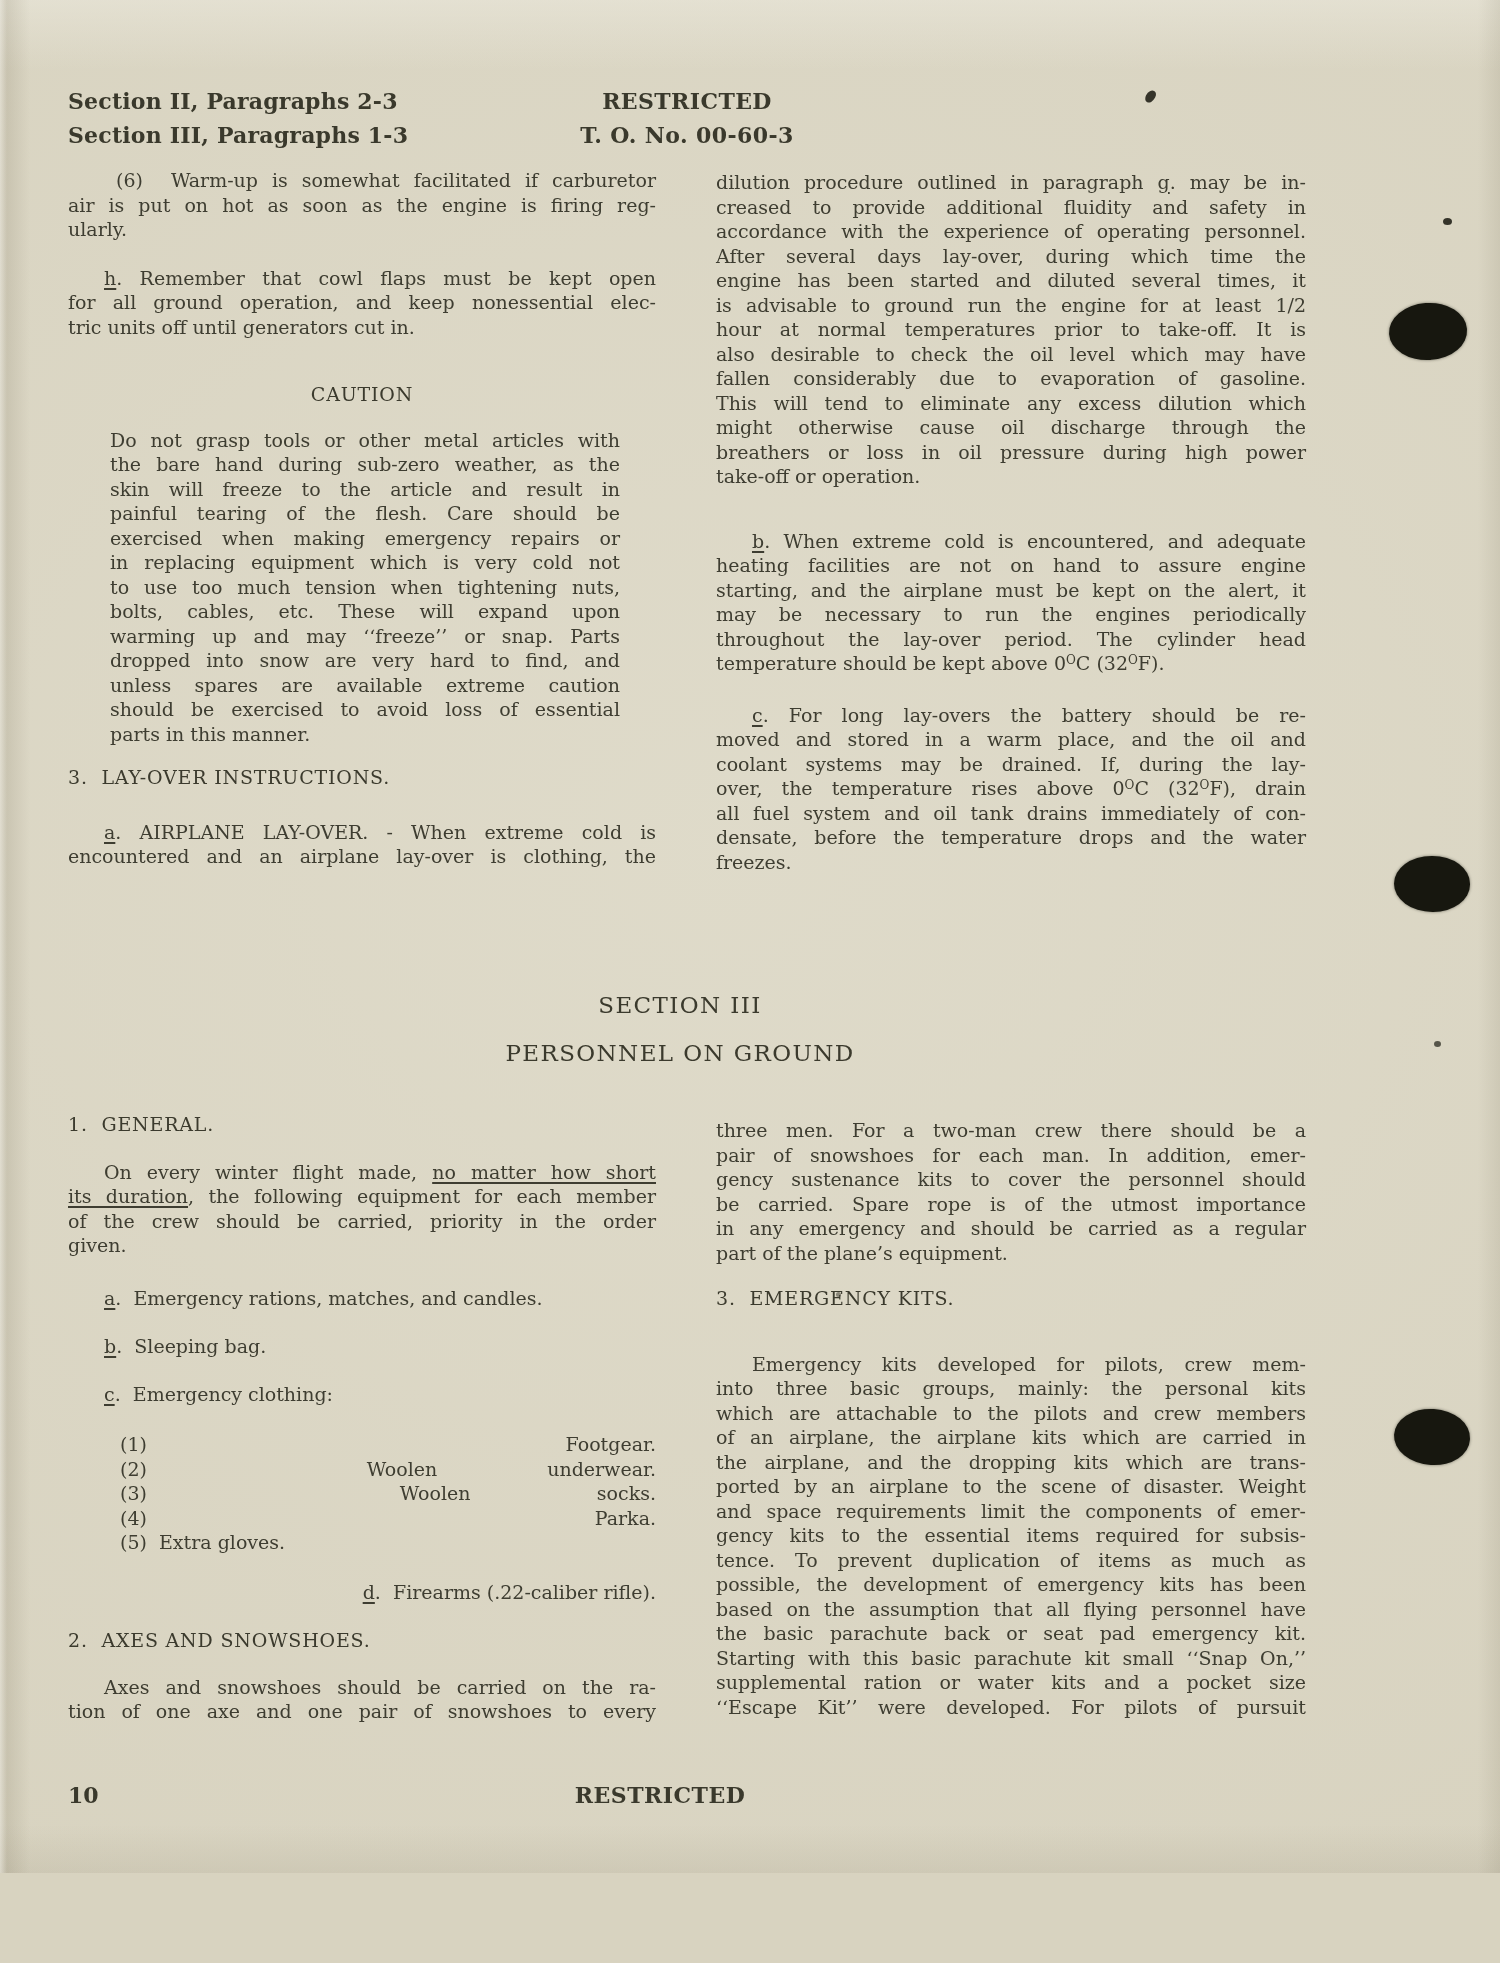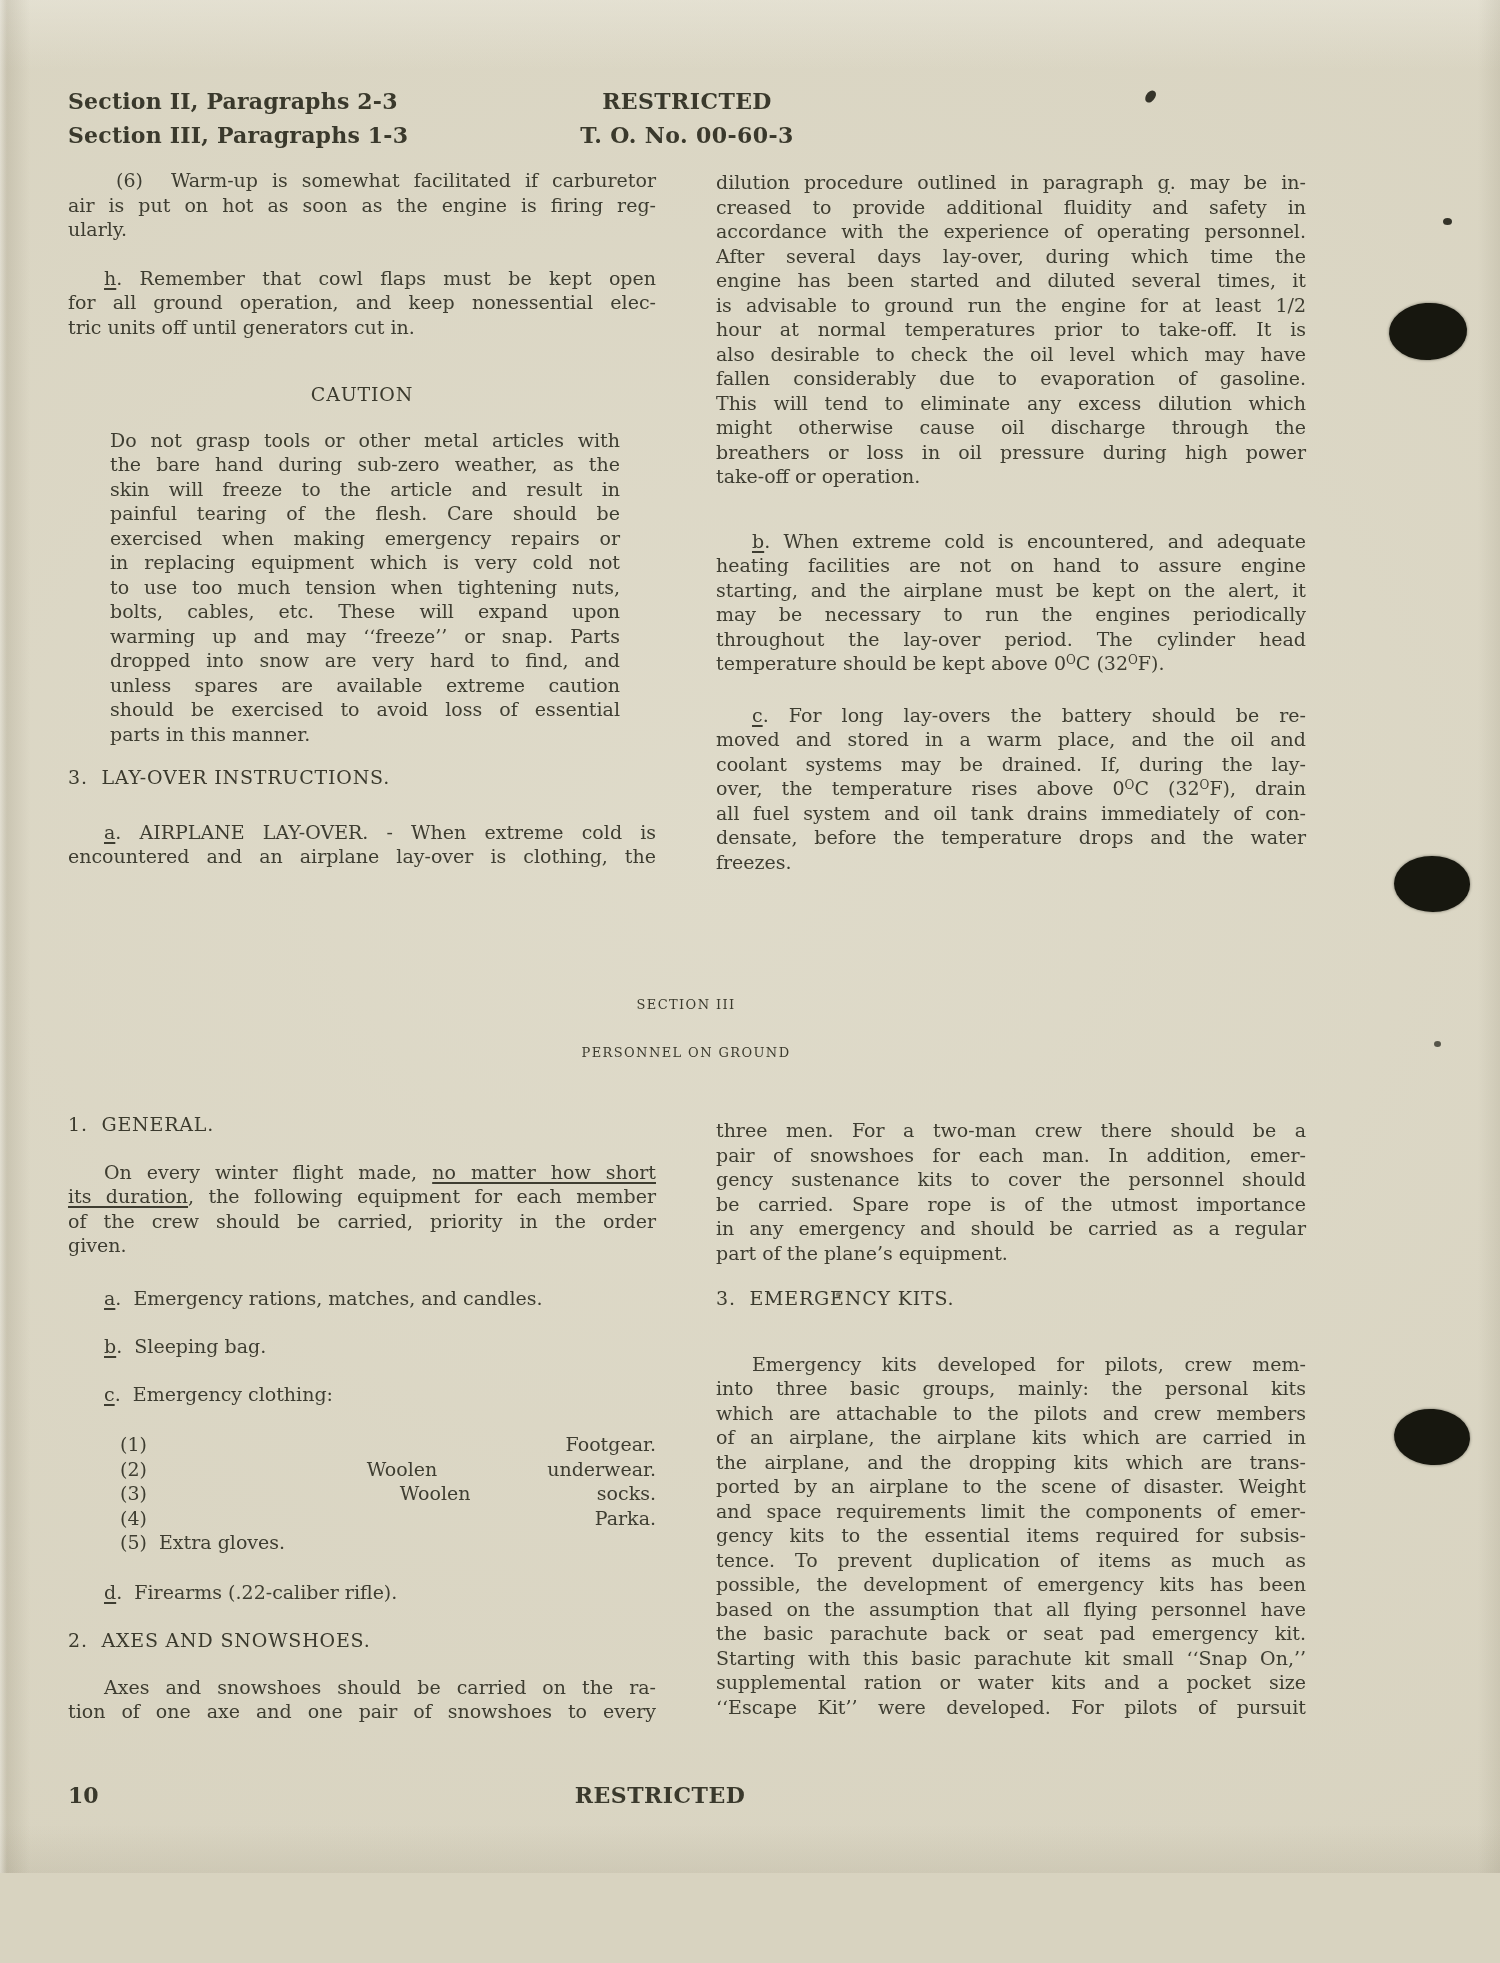--- a/index.html
+++ b/index.html
@@ -24,21 +24,21 @@
   #col-bl{left:68px;top:1112px;width:588px;}
   #col-br{left:716px;top:1118px;width:590px;}
   .tline{text-align:left;}
   .just{text-align:justify;text-align-last:justify;text-justify:inter-word;}
   .u{text-decoration:underline;text-underline-offset:3px;text-decoration-thickness:1.5px;}
   .para sup{font-size:12px;vertical-align:6px;line-height:0;}
   .col-heading{letter-spacing:0.8px;color:#3b3a2d;}
   .center{text-align:center;}
   .caution-body{margin-left:42px;width:510px;}
   .sub-list{margin-left:52px;}
-  .sec-head{position:absolute;left:56px;width:1260px;text-align:center;font-size:13px;line-height:24.5px;letter-spacing:1.4px;color:#3b3a2d;}
+  .sec-head{position:absolute;left:50px;width:1260px;text-align:center;font-size:23px;line-height:24.5px;letter-spacing:1.4px;color:#3b3a2d;}
   .footer-num{position:absolute;left:68px;top:1782px;font-size:22px;font-weight:bold;color:#3a392c;}
   .footer-class{position:absolute;left:480px;top:1782px;width:360px;text-align:center;font-size:22px;font-weight:bold;letter-spacing:0.5px;color:#3a392c;}
   .punch{position:absolute;background:#17170f;border-radius:50% 50% 49% 51%;box-shadow:0 0 3px rgba(23,23,15,0.55);}
   #punch1{left:1389px;top:303px;width:78px;height:57px;transform:rotate(-4deg);}
   #punch2{left:1394px;top:856px;width:76px;height:56px;}
   #punch3{left:1394px;top:1409px;width:76px;height:56px;transform:rotate(3deg);}
   .speck{position:absolute;background:#35342a;border-radius:50%;}
   #speck1{left:1146px;top:90px;width:9px;height:13px;transform:rotate(28deg);border-radius:60% 40% 55% 45%;}
   #speck2{left:1443px;top:218px;width:9px;height:7px;}
   #speck3{left:1434px;top:1041px;width:7px;height:6px;opacity:.8;}
@@ -148,21 +148,21 @@
         <div class="tline" style="padding-left: 36px;"><span class="u">c</span><span>.&nbsp; Emergency clothing:</span></div>
       </div>
     <div class="para sub-list" style="margin-top:26px">
         <div class="tline just"><span>(1)&nbsp; Footgear.</span></div>
         <div class="tline just"><span>(2)&nbsp; Woolen underwear.</span></div>
         <div class="tline just"><span>(3)&nbsp; Woolen socks.</span></div>
         <div class="tline just"><span>(4)&nbsp; Parka.</span></div>
         <div class="tline"><span>(5)&nbsp; Extra gloves.</span></div>
       </div>
     <div class="para" style="margin-top:25px">
-        <div class="tline" style="padding-left: 36px;"><span class="u">d</span><span>.&nbsp; Firearms (.22-caliber rifle).</span></div>
+        <div class="tline" style="padding-left: 36px; text-align: right;"><span class="u">d</span><span>.&nbsp; Firearms (.22-caliber rifle).</span></div>
       </div>
     <div class="col-heading" style="margin-top:24px">2.&nbsp; AXES AND SNOWSHOES.</div>
     <div class="para" style="margin-top:22px">
         <div class="tline just" style="padding-left: 36px;"><span>Axes and snowshoes should be carried on the ra-</span></div>
         <div class="tline just"><span>tion of one axe and one pair of snowshoes to every</span></div>
       </div>
   </div>
 
   <div class="col" id="col-br">
     <div class="para">

